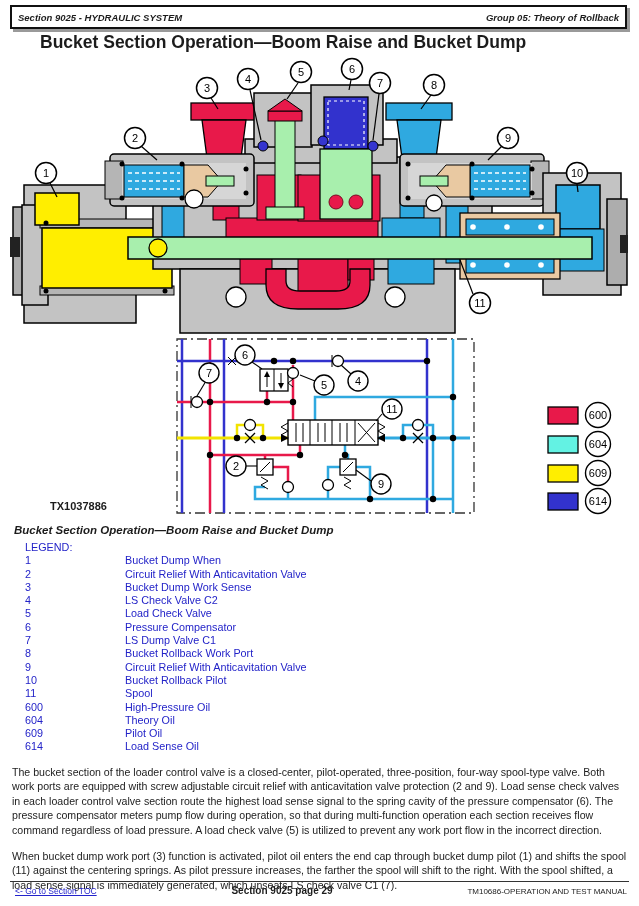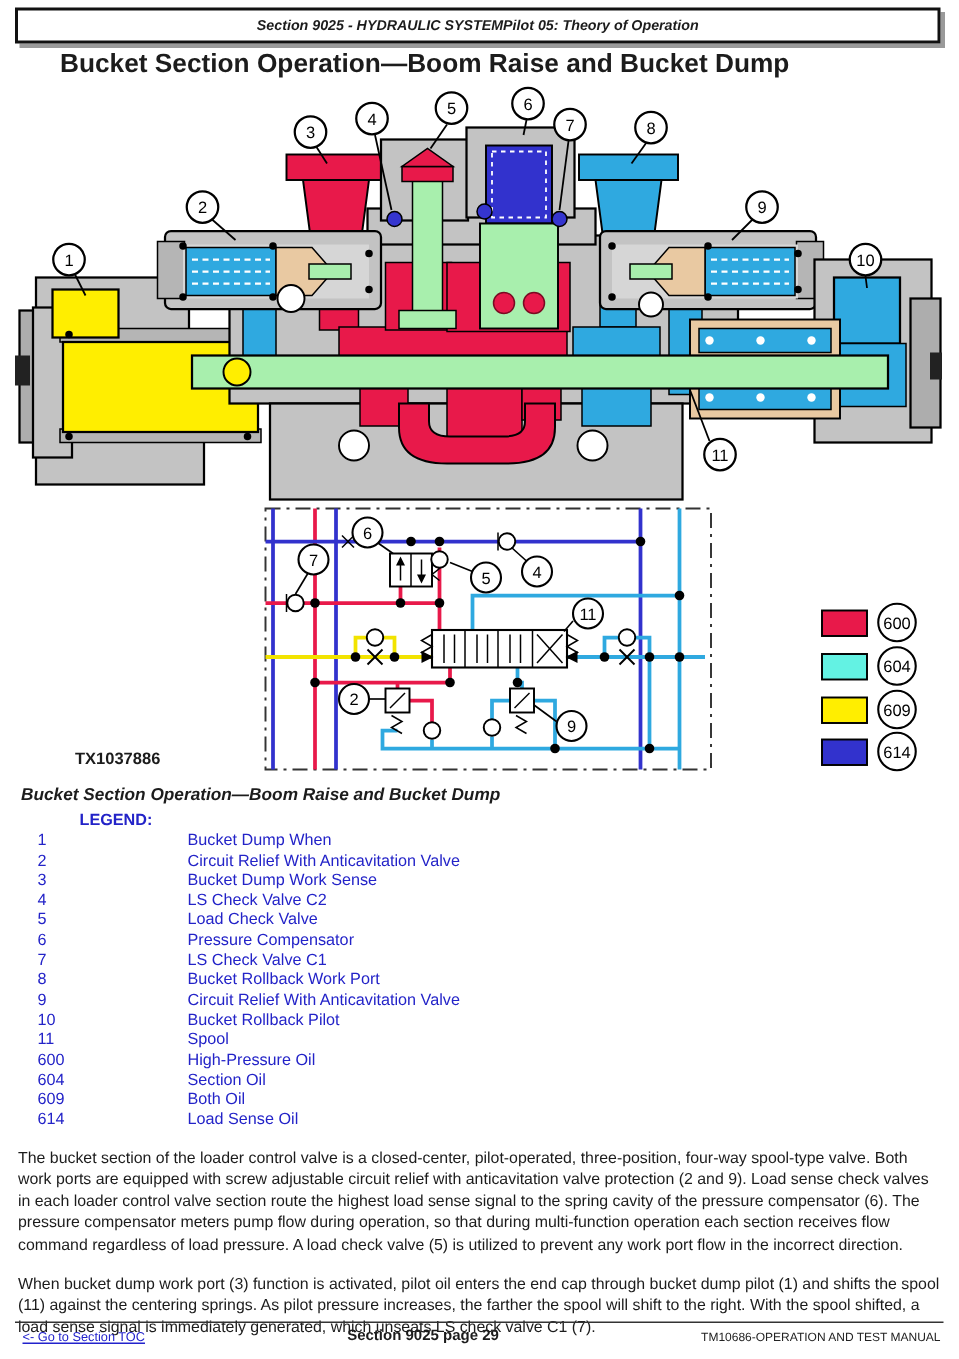--- a/index.html
+++ b/index.html
@@ -1,27 +1,27 @@
 <!DOCTYPE html>
 <html><head>
 <meta charset="utf-8">
 <style>
   html,body{margin:0;padding:0;background:#fff;}
   .page{position:relative;width:639px;height:906px;background:#fff;
         font-family:"Liberation Sans",sans-serif;color:#1c1c1c;overflow:hidden;}
   .hdrbox{position:absolute;left:10px;right:12px;top:5px;height:20px;
           border:2px solid #111;background:#fff;box-shadow:3px 3px 0 #9a9a9a;
-          display:flex;justify-content:center;align-items:center;
-          padding:0 18px;font-size:9.5px;font-weight:bold;font-style:italic;}
+          display:flex;justify-content:space-between;align-items:center;
+          padding:0 6px;font-size:9.5px;font-weight:bold;font-style:italic;}
   .title{position:absolute;left:40px;top:32px;font-size:17.5px;font-weight:bold;}
   .svgabs{position:absolute;}
   .txcode{position:absolute;left:22px;top:500px;font-size:11px;font-weight:bold;margin-left:28px;}
   .caption{position:absolute;left:14px;top:524px;font-size:11.5px;font-weight:bold;font-style:italic;}
   .legend{position:absolute;left:25px;top:541px;font-size:10.8px;color:#2323c8;line-height:13.3px;}
-  .legend .hd{font-weight:bold;margin-left:28px;}
+  .legend .hd{font-weight:normal;}
   .lrow{display:flex;}
   .lrow .k{width:100px;flex:0 0 100px;}
   .paras{position:absolute;left:12px;top:753px;width:617px;font-size:10.6px;
          line-height:14.4px;color:#1c1c1c;}
   .paras p{margin:12px 0 9px 0;}
   .footrule{position:absolute;left:10px;right:10px;top:881px;border-top:1.6px solid #333;}
   .footer{position:absolute;left:15px;right:12px;top:885px;display:flex;
           justify-content:space-between;align-items:flex-end;font-size:8.5px;}
   .footer .lnk{color:#2222cc;text-decoration:underline;cursor:pointer;}
   .footer .ctr{font-weight:bold;font-size:10px;}
@@ -29,21 +29,21 @@
   svg text.co{font-family:"Liberation Sans",sans-serif;font-size:11px;fill:#000;}
   svg text.sw{font-family:"Liberation Sans",sans-serif;font-size:11px;fill:#000;}
 </style>
 </head>
 <body>
 
 <div class="page">
 
   <div class="hdrbox">
     <span>Section 9025 - HYDRAULIC SYSTEM</span>
-    <span>Pilot 05: Theory of Operation</span>
+    <span>Group 05: Theory of Rollback</span>
   </div>
 
   <div class="title">Bucket Section Operation—Boom Raise and Bucket Dump</div>
 
   <svg class="svgabs" style="left:10px;top:57px" width="619" height="282" viewBox="0 0 619 282">
     <g>
       <rect x="3" y="150" width="30" height="88" fill="#adadad" stroke="#000" stroke-width="1.5"></rect>
       <rect x="0" y="180" width="10" height="20" fill="#222"></rect>
       <rect x="14" y="128" width="102" height="46" fill="#c3c3c3" stroke="#000" stroke-width="1.5"></rect>
       <rect x="14" y="232" width="112" height="34" fill="#c3c3c3" stroke="#000" stroke-width="1.5"></rect>
@@ -437,21 +437,21 @@
     <div class="lrow">
         <span class="k">5</span>
         <span>Load Check Valve</span>
       </div>
     <div class="lrow">
         <span class="k">6</span>
         <span>Pressure Compensator</span>
       </div>
     <div class="lrow">
         <span class="k">7</span>
-        <span>LS Check Valve C1</span>
+        <span>LS Dump Valve C1</span>
       </div>
     <div class="lrow">
         <span class="k">8</span>
         <span>Bucket Rollback Work Port</span>
       </div>
     <div class="lrow">
         <span class="k">9</span>
         <span>Circuit Relief With Anticavitation Valve</span>
       </div>
     <div class="lrow">
@@ -461,25 +461,25 @@
     <div class="lrow">
         <span class="k">11</span>
         <span>Spool</span>
       </div>
     <div class="lrow">
         <span class="k">600</span>
         <span>High-Pressure Oil</span>
       </div>
     <div class="lrow">
         <span class="k">604</span>
-        <span>Section Oil</span>
+        <span>Theory Oil</span>
       </div>
     <div class="lrow">
         <span class="k">609</span>
-        <span>Both Oil</span>
+        <span>Pilot Oil</span>
       </div>
     <div class="lrow">
         <span class="k">614</span>
         <span>Load Sense Oil</span>
       </div>
   </div>
 
   <div class="paras">
     <p>The bucket section of the loader control valve is a closed-center, pilot-operated, three-position, four-way spool-type valve. Both work ports are equipped with screw adjustable circuit relief with anticavitation valve protection (2 and 9). Load sense check valves in each loader control valve section route the highest load sense signal to the spring cavity of the pressure compensator (6). The pressure compensator meters pump flow during operation, so that during multi-function operation each section receives flow command regardless of load pressure. A load check valve (5) is utilized to prevent any work port flow in the incorrect direction.</p>
     <p>When bucket dump work port (3) function is activated, pilot oil enters the end cap through bucket dump pilot (1) and shifts the spool (11) against the centering springs. As pilot pressure increases, the farther the spool will shift to the right. With the spool shifted, a load sense signal is immediately generated, which unseats LS check valve C1 (7).</p>

